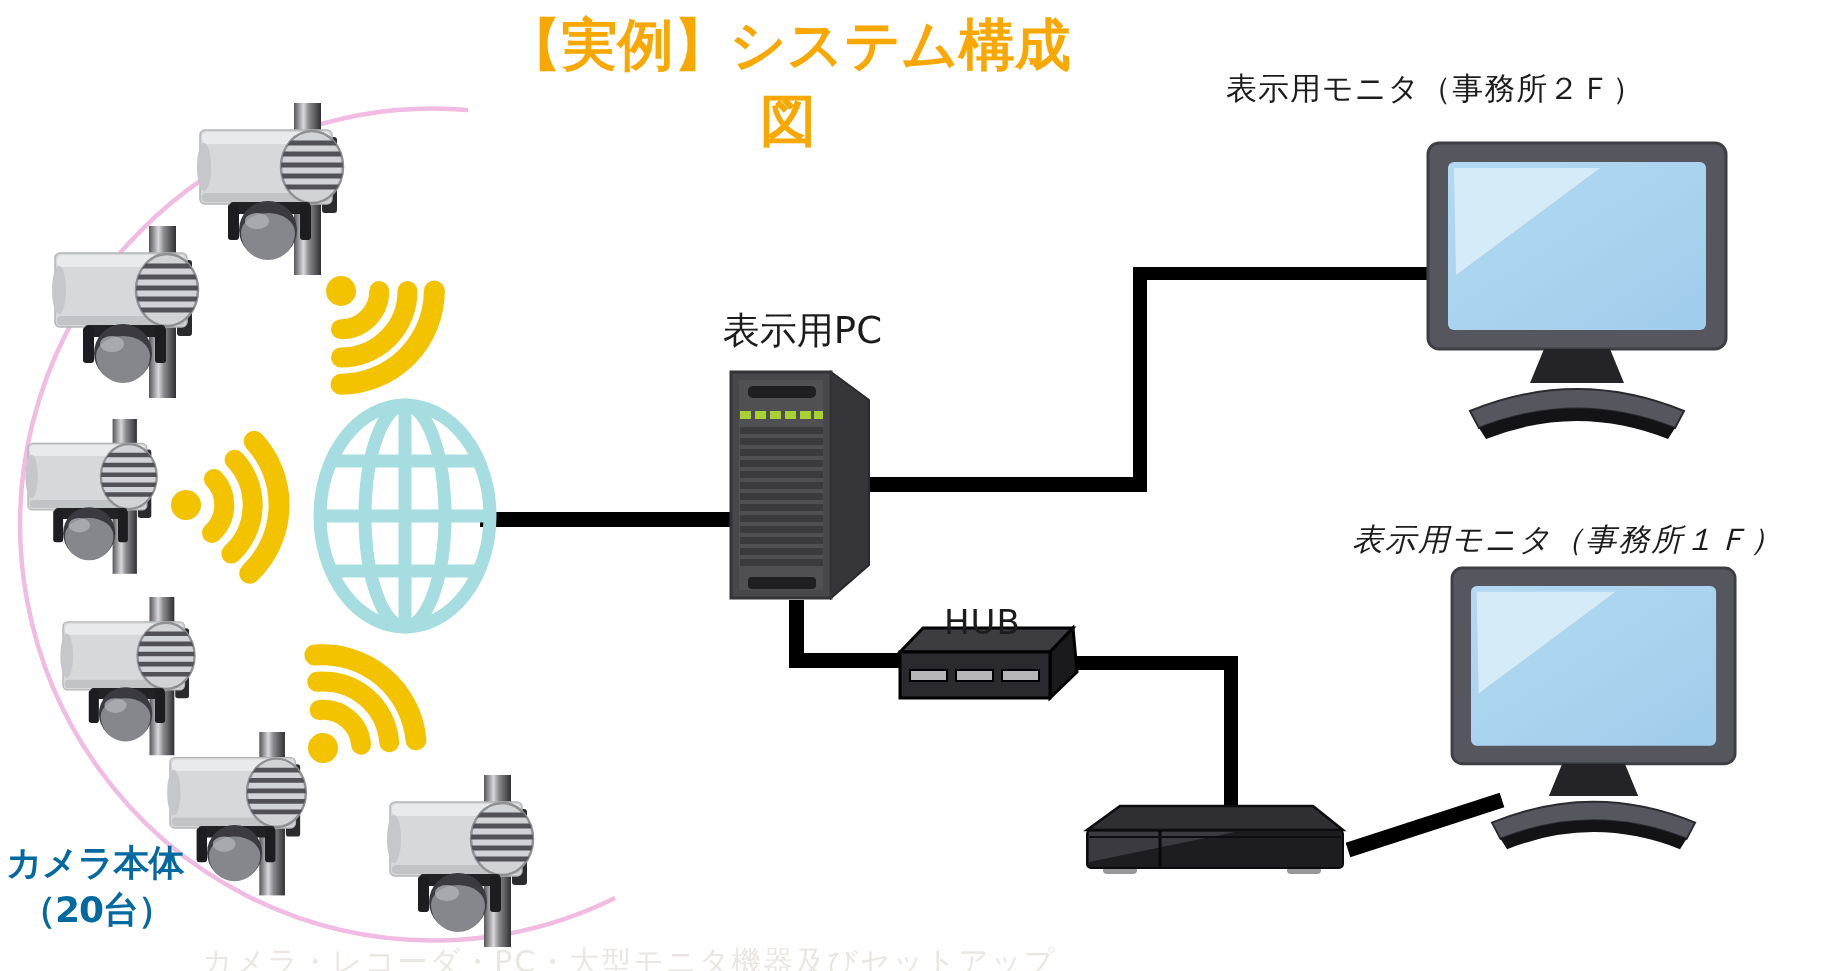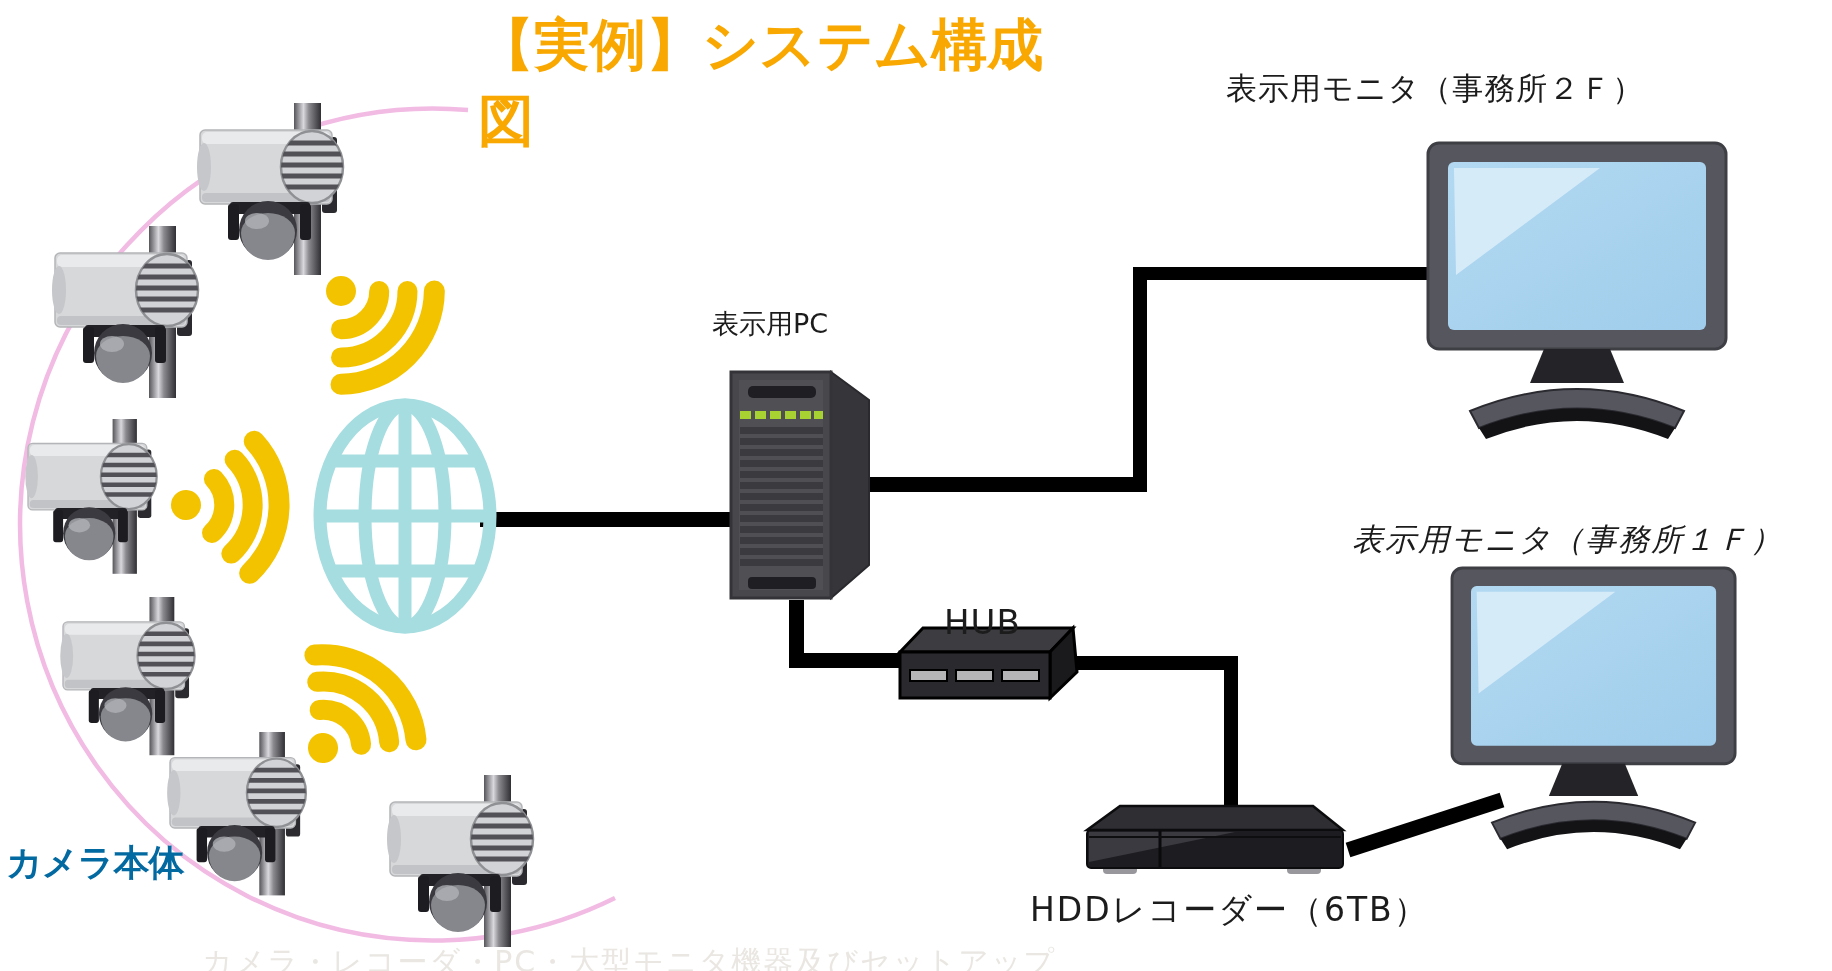--- a/index.html
+++ b/index.html
@@ -3,24 +3,24 @@
 <meta charset="utf-8">
 <style>
   html,body{margin:0;padding:0;background:#ffffff;}
   #stage{
     position:relative;width:1832px;height:971px;background:#ffffff;
     overflow:hidden;font-family:"DejaVu Sans","Liberation Sans",sans-serif;
   }
   #diagram-svg{position:absolute;left:0;top:0;}
   .lbl{position:absolute;color:#1c1c1c;white-space:nowrap;}
   #title{
-    position:absolute;left:478px;top:8px;width:620px;text-align:left;
+    position:absolute;left:478px;top:8px;width:620px;text-align:center;
     font-size:56px;font-weight:800;color:#F8A800;letter-spacing:0px;
   }
-  #pc-label{left:712px;top:306px;width:170px;text-align:left;font-size:27px;}
+  #pc-label{left:712px;top:306px;width:170px;text-align:right;font-size:37px;}
   #hub-label{left:944px;top:578px;font-size:34px;letter-spacing:1px;margin-top:24px;}
   #monitor2f-label{left:1226px;top:68px;font-size:31px;letter-spacing:1px;}
   #monitor1f-label{left:1352px;top:519px;font-size:31px;letter-spacing:2px;font-style:italic;}
   #hdd-label{left:1030px;top:888px;font-size:33px;letter-spacing:2px;}
   #cam-label{
     position:absolute;left:6px;top:840px;width:300px;
     font-weight:800;color:#0369a1;line-height:1.30;
     font-size:36px;letter-spacing:-1px;
     text-shadow:0 0 1px #fff;
   }
@@ -191,21 +191,21 @@
     <use href="#monitor" transform="translate(1428,143)"></use>
     <use href="#monitor" transform="translate(1452,568) scale(0.95)"></use>
   </svg>
 
   <div id="title">【実例】システム構成図</div>
 
   <div class="lbl" id="pc-label">表示用PC</div>
   <div class="lbl" id="hub-label">HUB</div>
   <div class="lbl" id="monitor2f-label">表示用モニタ（事務所２Ｆ）</div>
   <div class="lbl" id="monitor1f-label">表示用モニタ（事務所１Ｆ）</div>
-  <div class="lbl" id="hdd-label">HDDレコーダー（6TB）</div>
 
   <div id="cam-label">
     <span>カメラ本体</span>
+    <span class="l2">（20台）</span>
   </div>
 
   <div id="watermark">カメラ・レコーダ・PC・大型モニタ機器及びセットアップ</div>
 
 </div>
 
 </body></html>

